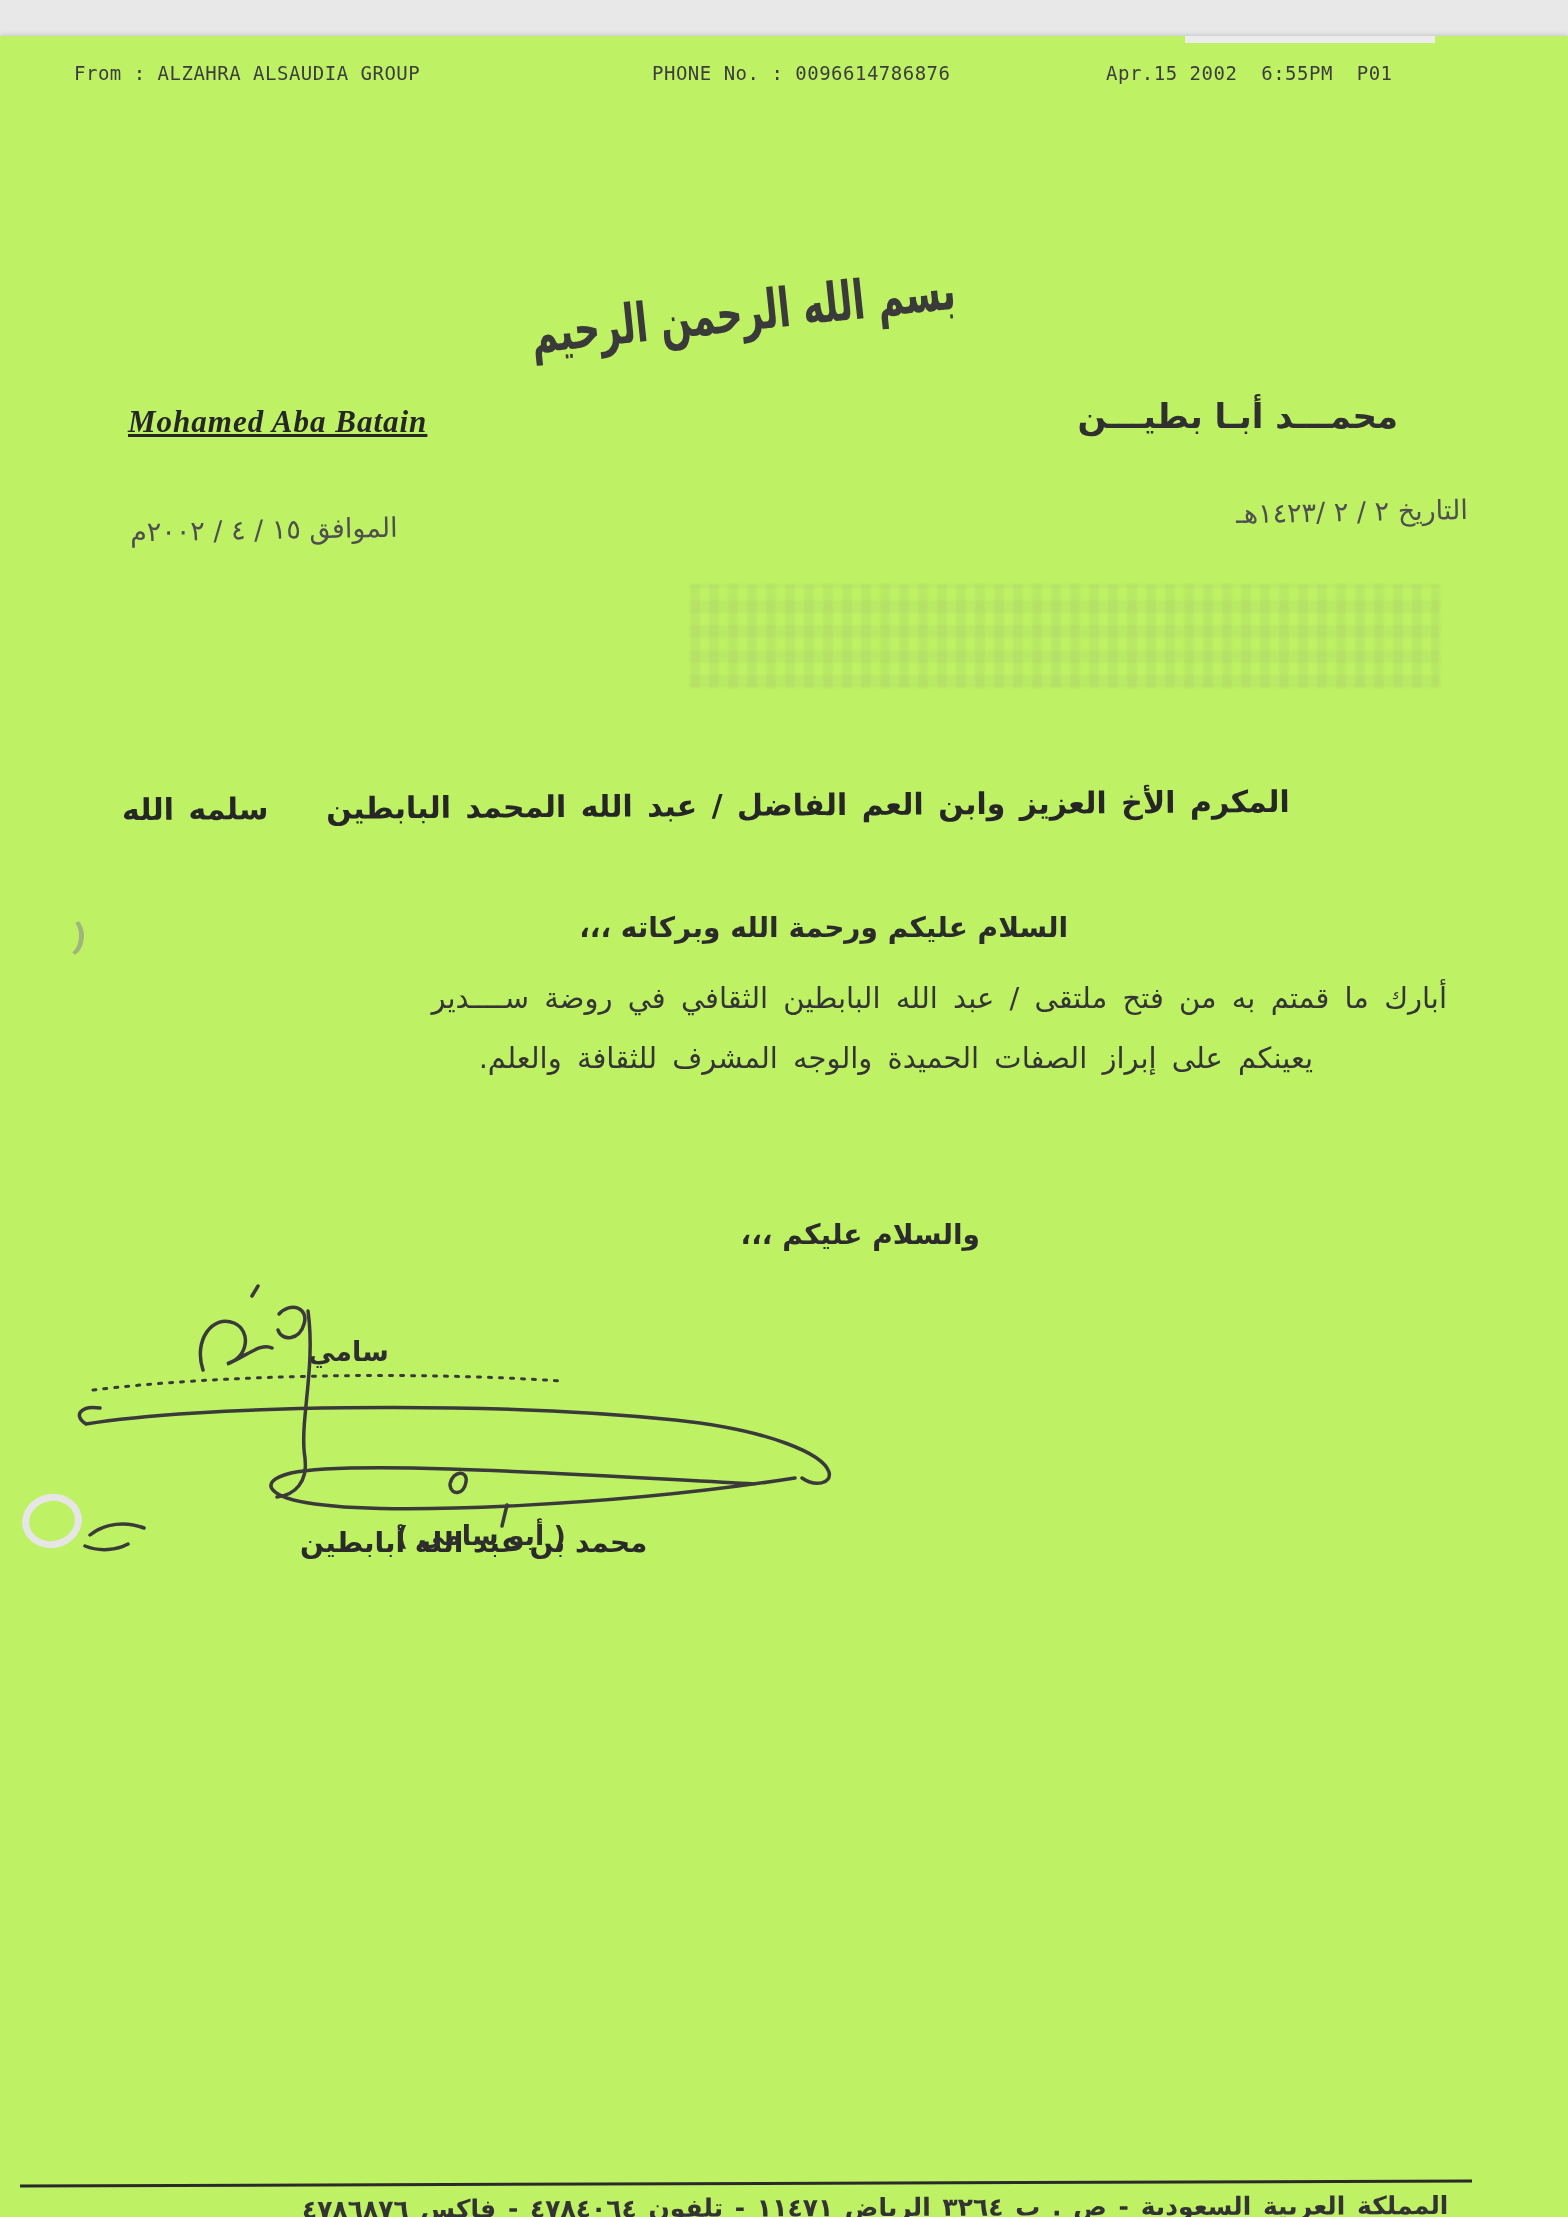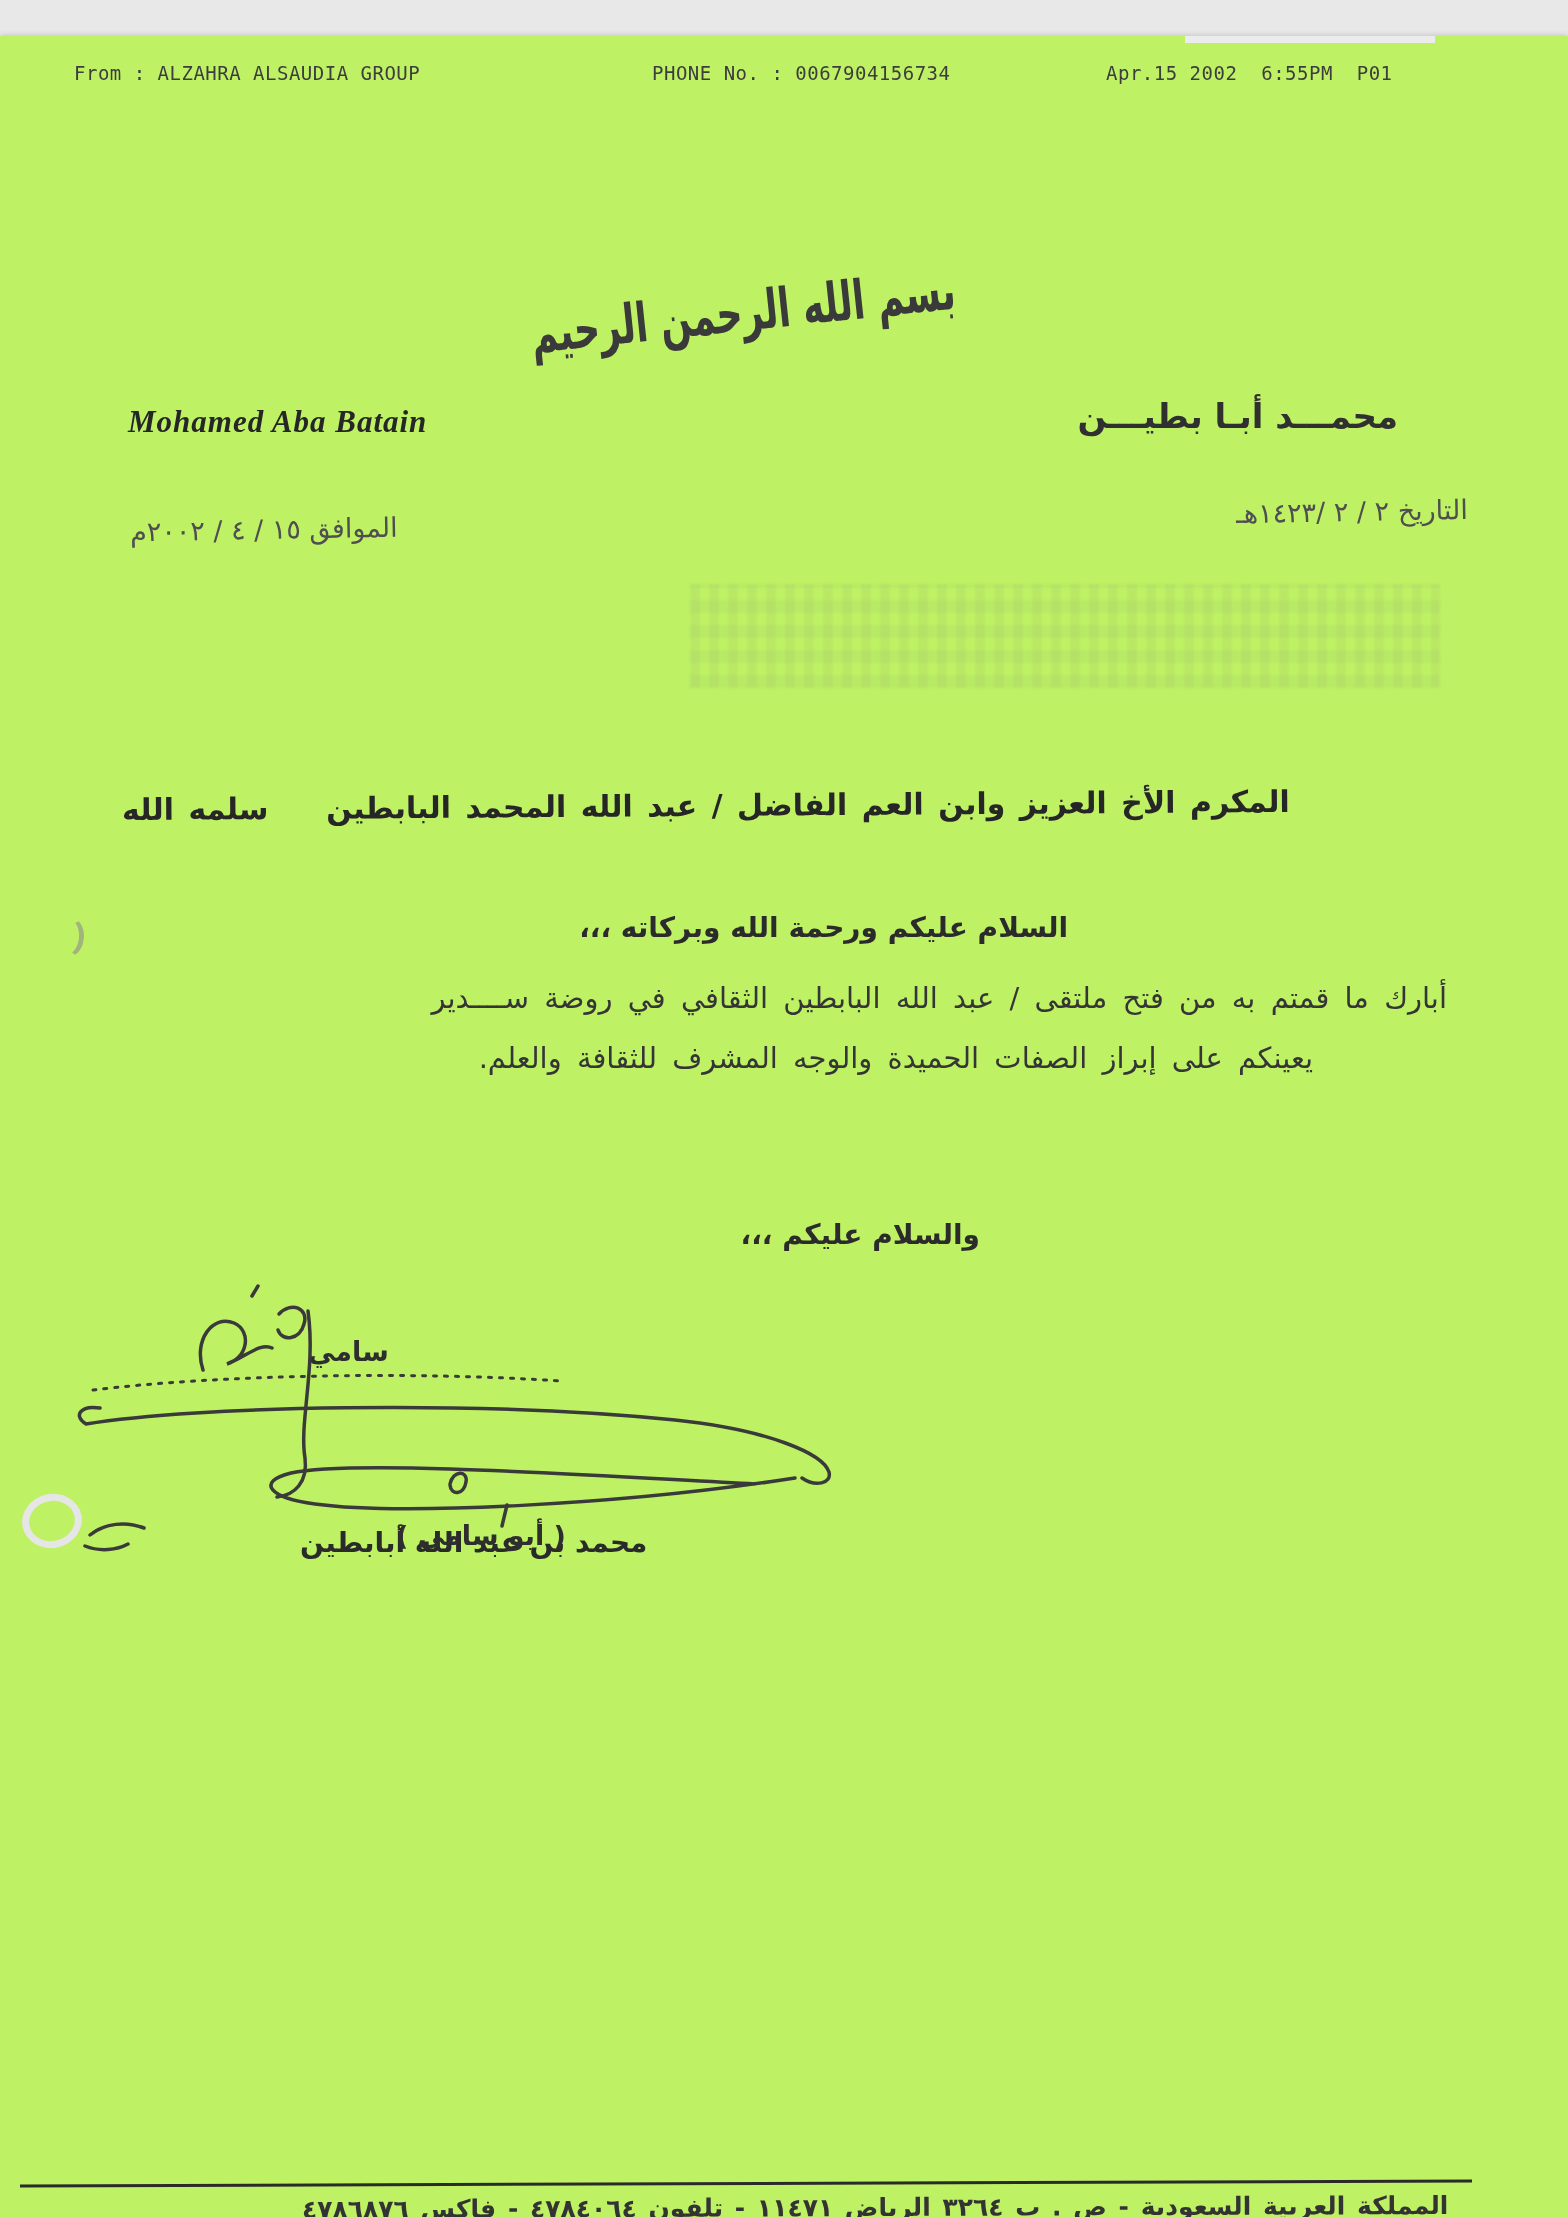--- a/index.html
+++ b/index.html
@@ -20,21 +20,21 @@
   .top-streak{position:absolute;top:0;left:1185px;width:250px;height:7px;background:#ececec;}
   
   .bismillah{
     position:absolute;top:252px;left:596px;width:360px;text-align:center;
     font-size:36px;font-weight:bold;color:#3a3a3a;direction:rtl;white-space:nowrap;
     transform:rotate(-6deg) scaleY(1.5);letter-spacing:-1px;
   }
   .name-en{
     position:absolute;top:368px;left:128px;
     font-family:"Liberation Serif","DejaVu Serif",serif;font-style:italic;font-weight:bold;
-    font-size:31px;letter-spacing:1px;color:#262626;
+    font-size:31px;letter-spacing:1px;color:#262626;text-decoration:underline;
   }
   .name-ar{
     position:absolute;top:360px;right:170px;direction:rtl;
     font-size:34px;font-weight:bold;color:#303030;white-space:nowrap;
   }
   .date-line{
     position:absolute;direction:rtl;font-size:27px;color:#4f4f4f;white-space:nowrap;
     transform:rotate(-1deg);
   }
   .date-hijri{top:460px;right:100px;}
@@ -102,21 +102,21 @@
     position:absolute;top:2204px;left:200px;white-space:nowrap;
     font-size:23px;font-weight:bold;letter-spacing:1.5px;color:#3a3a3a;
   }
 </style>
 </head>
 <body>
 
 <div class="page">
 
   <div class="fax-line fax-from">From : ALZAHRA ALSAUDIA GROUP</div>
-  <div class="fax-line fax-phone">PHONE No. : 0067904156734</div>
+  <div class="fax-line fax-phone">PHONE No. : 0096614786876</div>
   <div class="fax-line fax-datetime">Apr.15 2002  6:55PM  P01</div>
   <div class="top-streak"></div>
 
   <div class="bismillah" lang="ar">بسم الله الرحمن الرحيم</div>
   <div class="name-en">Mohamed Aba Batain</div>
   <div class="name-ar" lang="ar">محمـــد أبـا بطيـــن</div>
   <div class="date-line date-hijri" lang="ar">التاريخ ٢ / ٢ /١٤٢٣هـ</div>
   <div class="date-line date-greg" lang="ar">الموافق ١٥ / ٤ / ٢٠٠٢م</div>
 
   <div class="ghost-band"></div>

